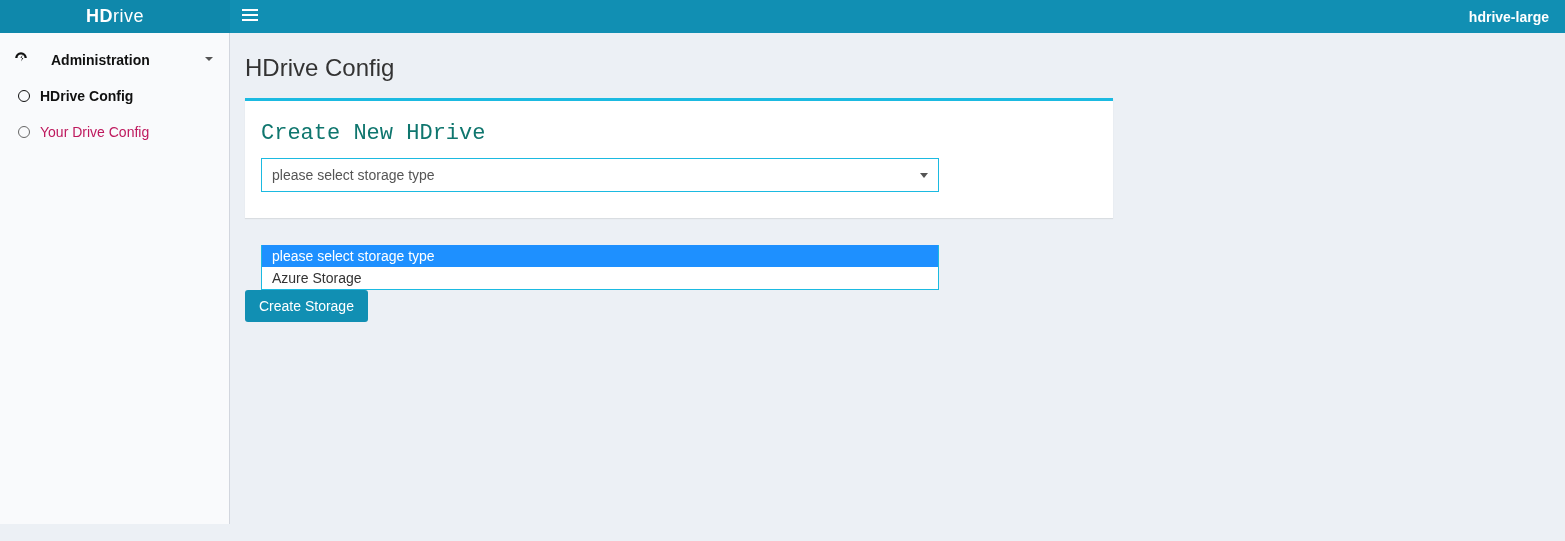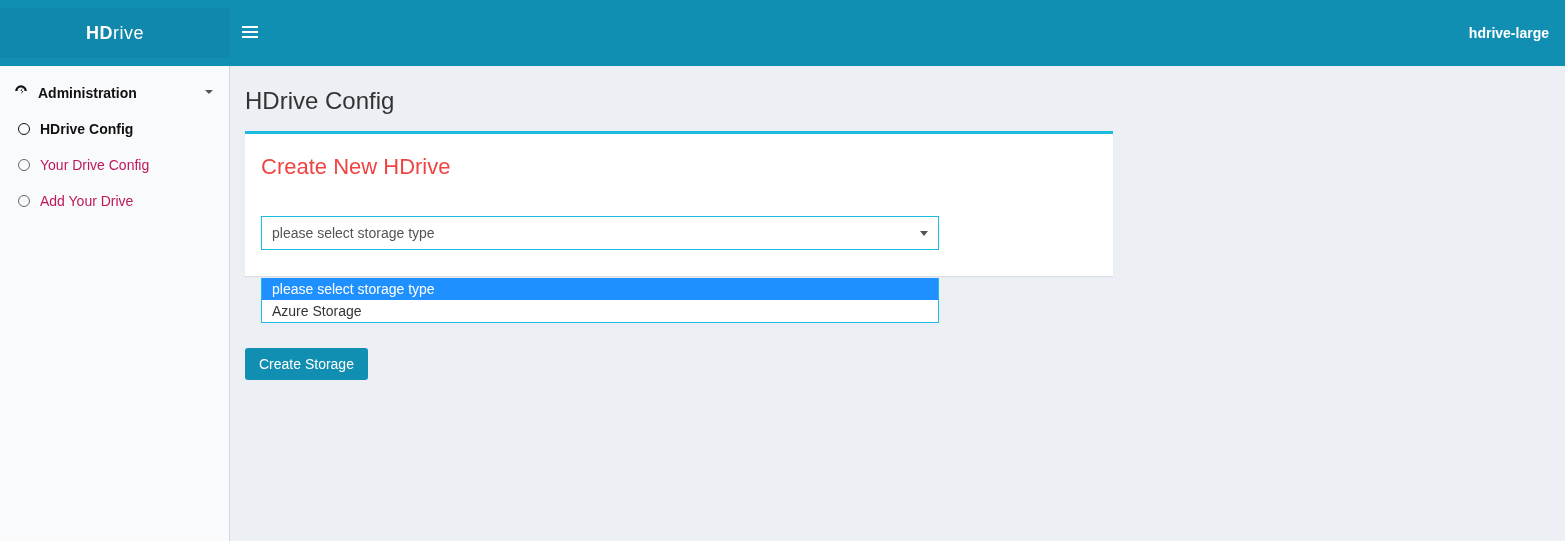--- a/index.html
+++ b/index.html
@@ -7,21 +7,21 @@
     font-family: "Helvetica Neue", Helvetica, Arial, sans-serif;
     font-size: 14px;
     color: #333;
     background: #ecf0f5;
     width: 1565px;
     height: 541px;
     overflow: hidden;
   }
   
   .header {
-    height: 66px;
+    height: 33px;
     background: #118fb3;
     display: flex;
     align-items: center;
     color: #fff;
   }
   .header .logo {
     width: 230px;
     background: #0f88ab;
     height: 50px;
     display: flex;
@@ -64,21 +64,21 @@
   .side-item {
     display:flex;
     align-items:center;
     padding:10px 14px;
     font-size:14px;
     color:#444;
     cursor:pointer;
     gap:10px;
   }
   .side-item.header-row { font-weight:700; color:#111; justify-content:space-between;}
-  .side-item.header-row .left { display:flex; align-items:flex-end; gap:10px;}
+  .side-item.header-row .left { display:flex; align-items:flex-end; gap:23px;}
   .side-item.child { padding-left:18px; color:#be185d; }
   .side-item.child.active { color:#111; font-weight:700; }
   .side-item .circ {
     width:12px; height:12px; border:1.8px solid currentColor; border-radius:50%;
     display:inline-block;
     flex-shrink:0;
   }
   .side-item.child .circ { border-color:#666; }
   .side-item.child.active .circ { border-color:#111; }
   .chev svg { width:12px; height:12px; fill:#555; }
@@ -86,21 +86,21 @@
   .content { flex:1; padding:15px; position:relative; }
   h1.page-title { font-size:24px; font-weight:500; color:#333; margin:6px 0 16px 0;}
   .panel {
     width:868px;
     background:#fff;
     border-top:3px solid #1bbae1;
     box-shadow:0 1px 1px rgba(0,0,0,.08);
     padding:20px 16px 26px;
     position:relative;
   }
-  .panel h2 { font-size:22px; font-weight:500; color:#ef4444; margin-bottom:36px;}
+  .panel h2 { font-size:22px; font-weight:500; color:#0f766e; margin-bottom:12px;font-family:Liberation Mono, monospace;}
   .form-label { font-weight:700; font-size:13px; color:#111; margin-bottom:6px; display:block;}
   .select-box {
     width:678px;
     height:34px;
     border:1px solid #1bbae1;
     background:#fff;
     display:flex;
     align-items:center;
     padding:0 10px;
     justify-content:space-between;
@@ -188,24 +188,20 @@
     </div>
 
     <div class="side-item child active">
       <span class="circ"></span>
       <span>HDrive Config</span>
     </div>
     <div class="side-item child">
       <span class="circ"></span>
       <span>Your Drive Config</span>
     </div>
-    <div class="side-item child">
-      <span class="circ"></span>
-      <span>Add Your Drive</span>
-    </div>
   </nav>
 
   <main class="content">
     <h1 class="page-title">HDrive Config</h1>
 
     <div class="panel">
       <h2>Create New HDrive</h2>
 
 
       <div class="select-box">

